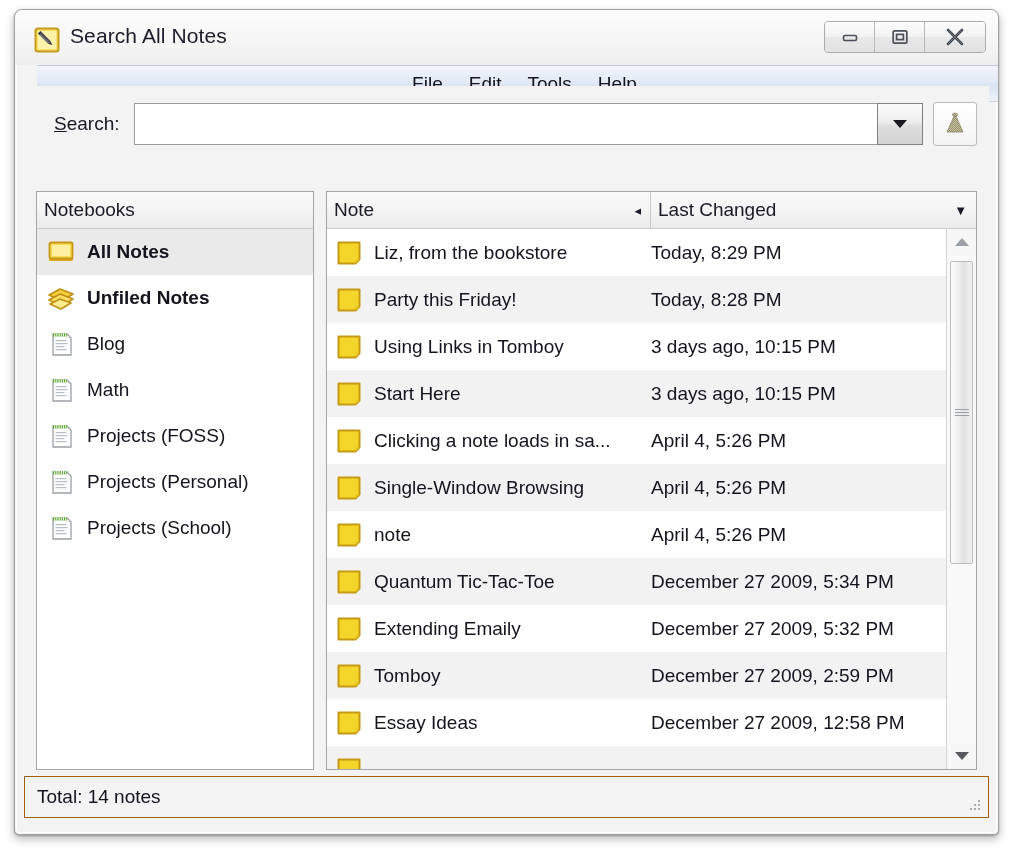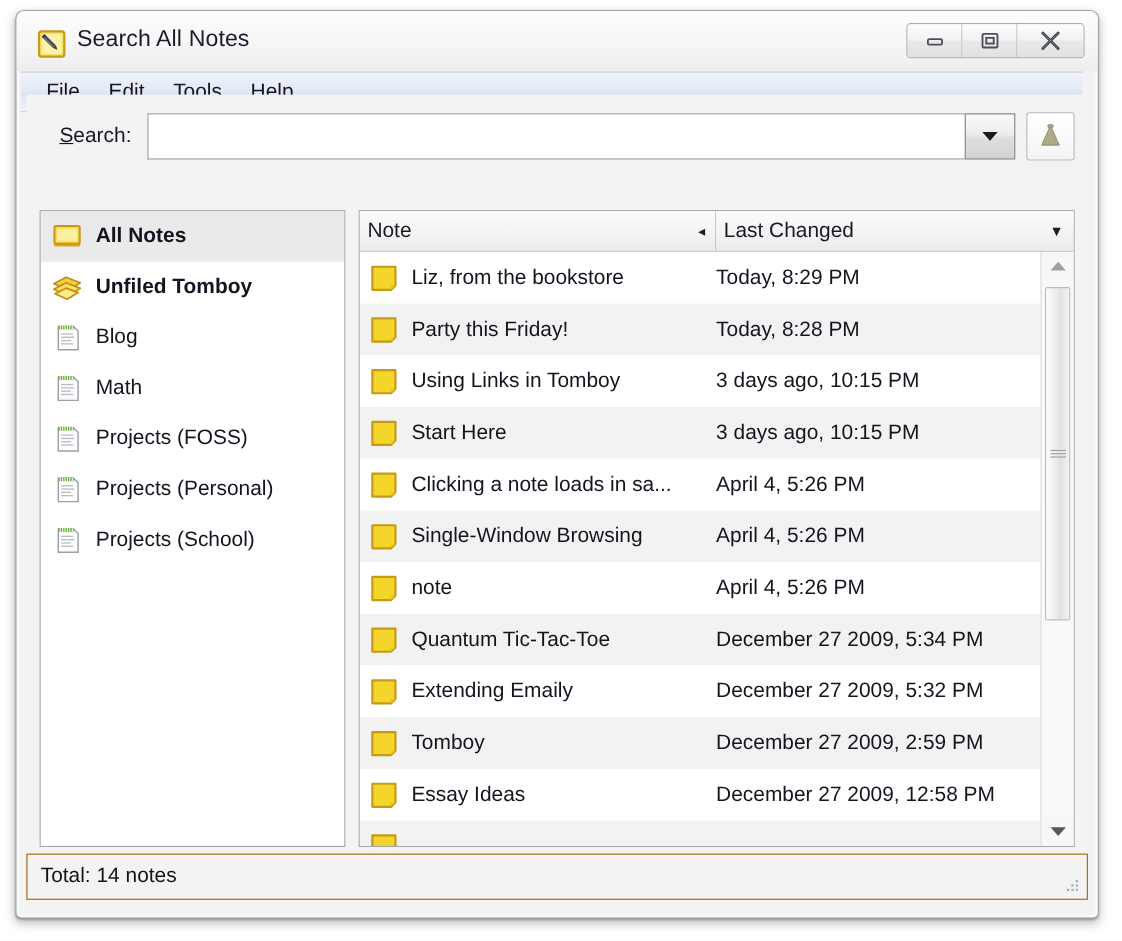--- a/index.html
+++ b/index.html
@@ -60,27 +60,28 @@
     width: 50px; height: 30px;
     display: flex; align-items: center; justify-content: center;
     border-right: 1px solid #b5b9be;
     background: linear-gradient(to bottom,#fcfcfc 0%,#f2f2f2 48%,#e8e8e8 52%,#e2e2e2 100%);
   }
   .winbtn:last-child { border-right: none; width: 60px; }
   .gl { display: block; }
 
   
   #menubar {
-    position: absolute; left: 4px; top: 55px;
+    position: absolute; left: 22px; top: 55px;
     width: calc(100% - 18px); height: 37px;
     background: linear-gradient(to bottom,#f0f4fa 0%,#e3eaf6 45%,#dbe4f3 55%,#eef2f8 100%);
     border-top: 1px solid #c3ccda;
     border-bottom: 1px solid #cdd4df;
     display: flex; align-items: center;
     padding-left: 10px;
+    justify-content: center;
   }
   .menu-item {
     font-size: 19px; color: #151520;
     padding: 2px 13px;
     white-space: nowrap;
   }
   .menu-item u { text-decoration: underline; }
 
   
   #searchrow {
@@ -343,41 +344,44 @@
         </defs>
         <polygon points="13,3 21,21 5,21" fill="url(#chk)" stroke="#7e7c5e" stroke-width="0.7"></polygon>
         <rect x="10.5" y="2.2" width="5" height="3" rx="1.4" fill="url(#chk)" stroke="#7e7c5e" stroke-width="0.6"></rect>
       </svg>
     </div>
   </div>
 
   <div id="content">
 
     <div id="notebooks-pane">
+      <div id="notebooks-header">
+        <span>Notebooks</span>
+      </div>
 
       <div class="nb-row selected bold">
         <span class="nb-icon">
           <svg width="30" height="30" viewBox="0 0 30 30">
             <rect x="3" y="16" width="24" height="8" rx="1.5" fill="#e0a61d"></rect>
             <rect x="3.5" y="5.5" width="23" height="16" rx="1.6" fill="#f6dc4e" stroke="#c99516" stroke-width="1.8"></rect>
             <rect x="6" y="8" width="18" height="11" fill="#fdf0a0"></rect>
           </svg>
         </span>
         <span>All Notes</span>
       </div>
 
       <div class="nb-row bold">
         <span class="nb-icon">
           <svg width="30" height="30" viewBox="0 0 30 30">
             <polygon points="3,12 14,6 27,11 16,18" fill="#f3cf3c" stroke="#c08f14" stroke-width="1.6" stroke-linejoin="round"></polygon>
             <polygon points="3,17 14,11 27,16 16,23" fill="#f8df62" stroke="#c08f14" stroke-width="1.6" stroke-linejoin="round"></polygon>
             <polygon points="4,21 14,16 25,20 15,26" fill="#fceb8e" stroke="#c08f14" stroke-width="1.6" stroke-linejoin="round"></polygon>
           </svg>
         </span>
-        <span>Unfiled Tomboy</span>
+        <span>Unfiled Notes</span>
       </div>
 
       <div class="nb-row">
         <span class="nb-icon">
           <svg width="30" height="30" viewBox="0 0 30 30">
             <path d="M7 5 H21 L25 9 V26 H7 Z" fill="#fdfdfd" stroke="#9aa0a6" stroke-width="1.3"></path>
             <rect x="7" y="4" width="14" height="3.4" fill="#5ea82e"></rect>
             <g fill="#ffffff">
                 <rect x="8.2" y="4" width="1" height="3.4"></rect>
                 <rect x="10.4" y="4" width="1" height="3.4"></rect>

